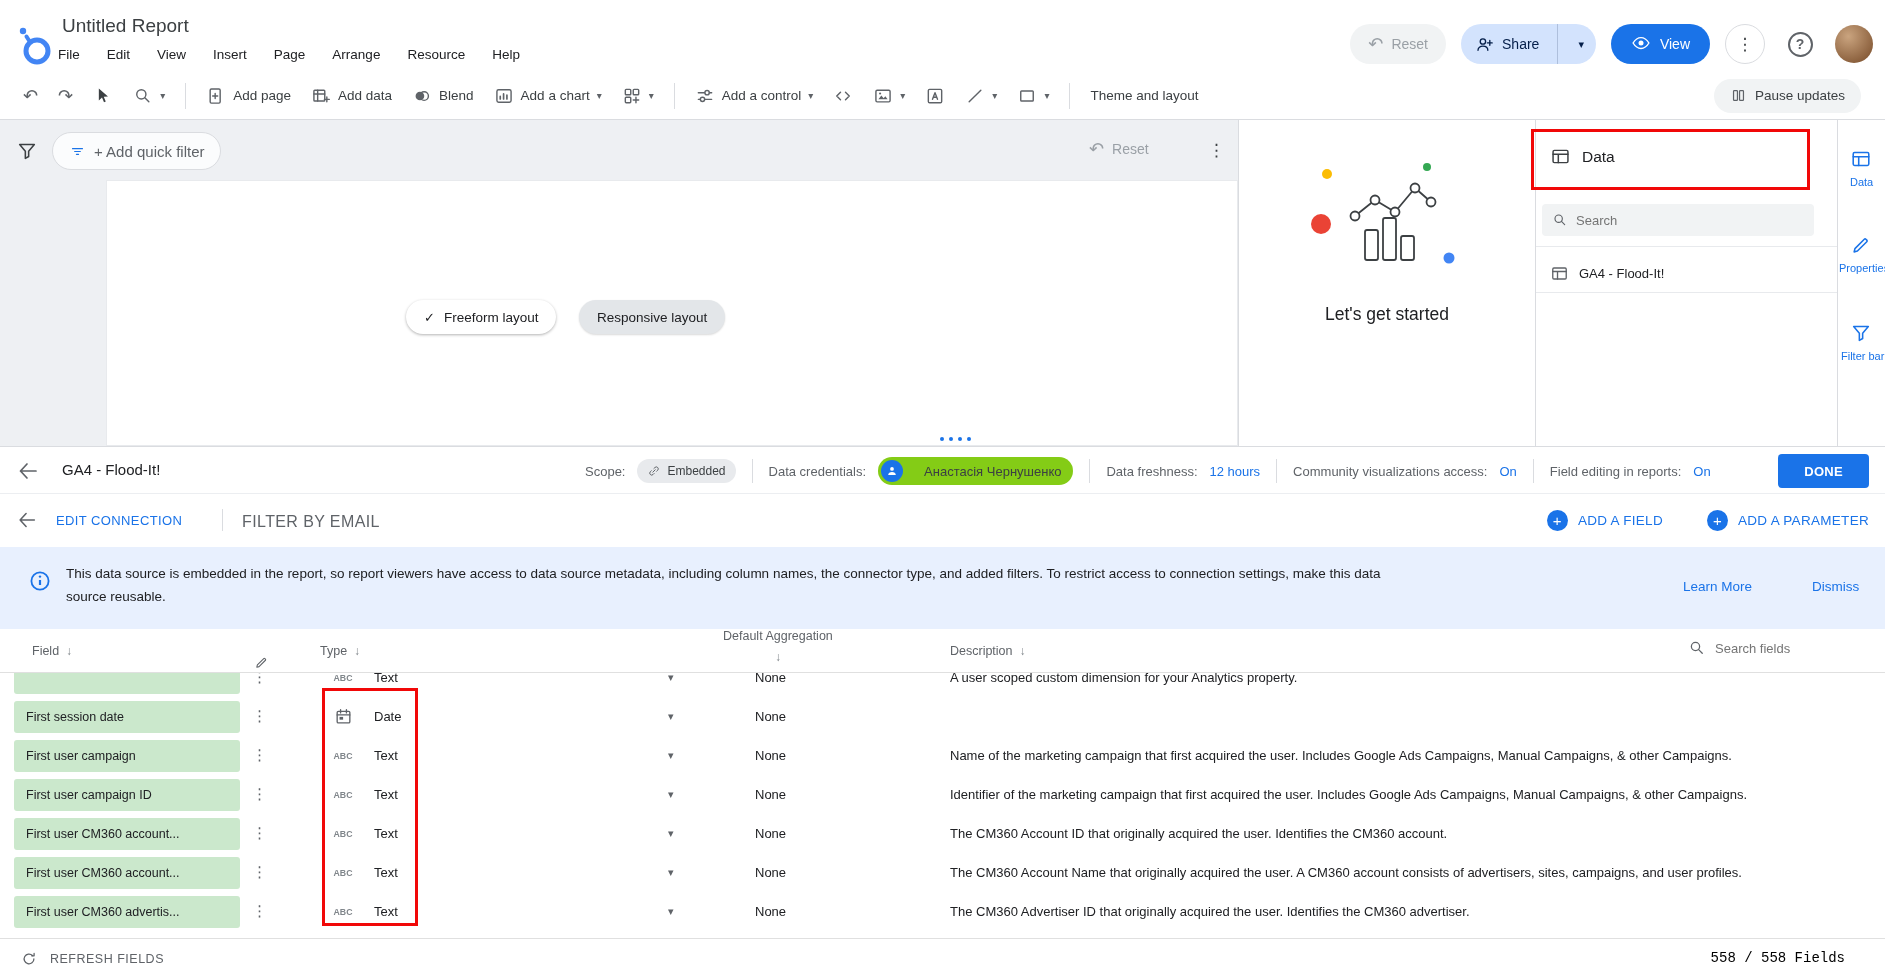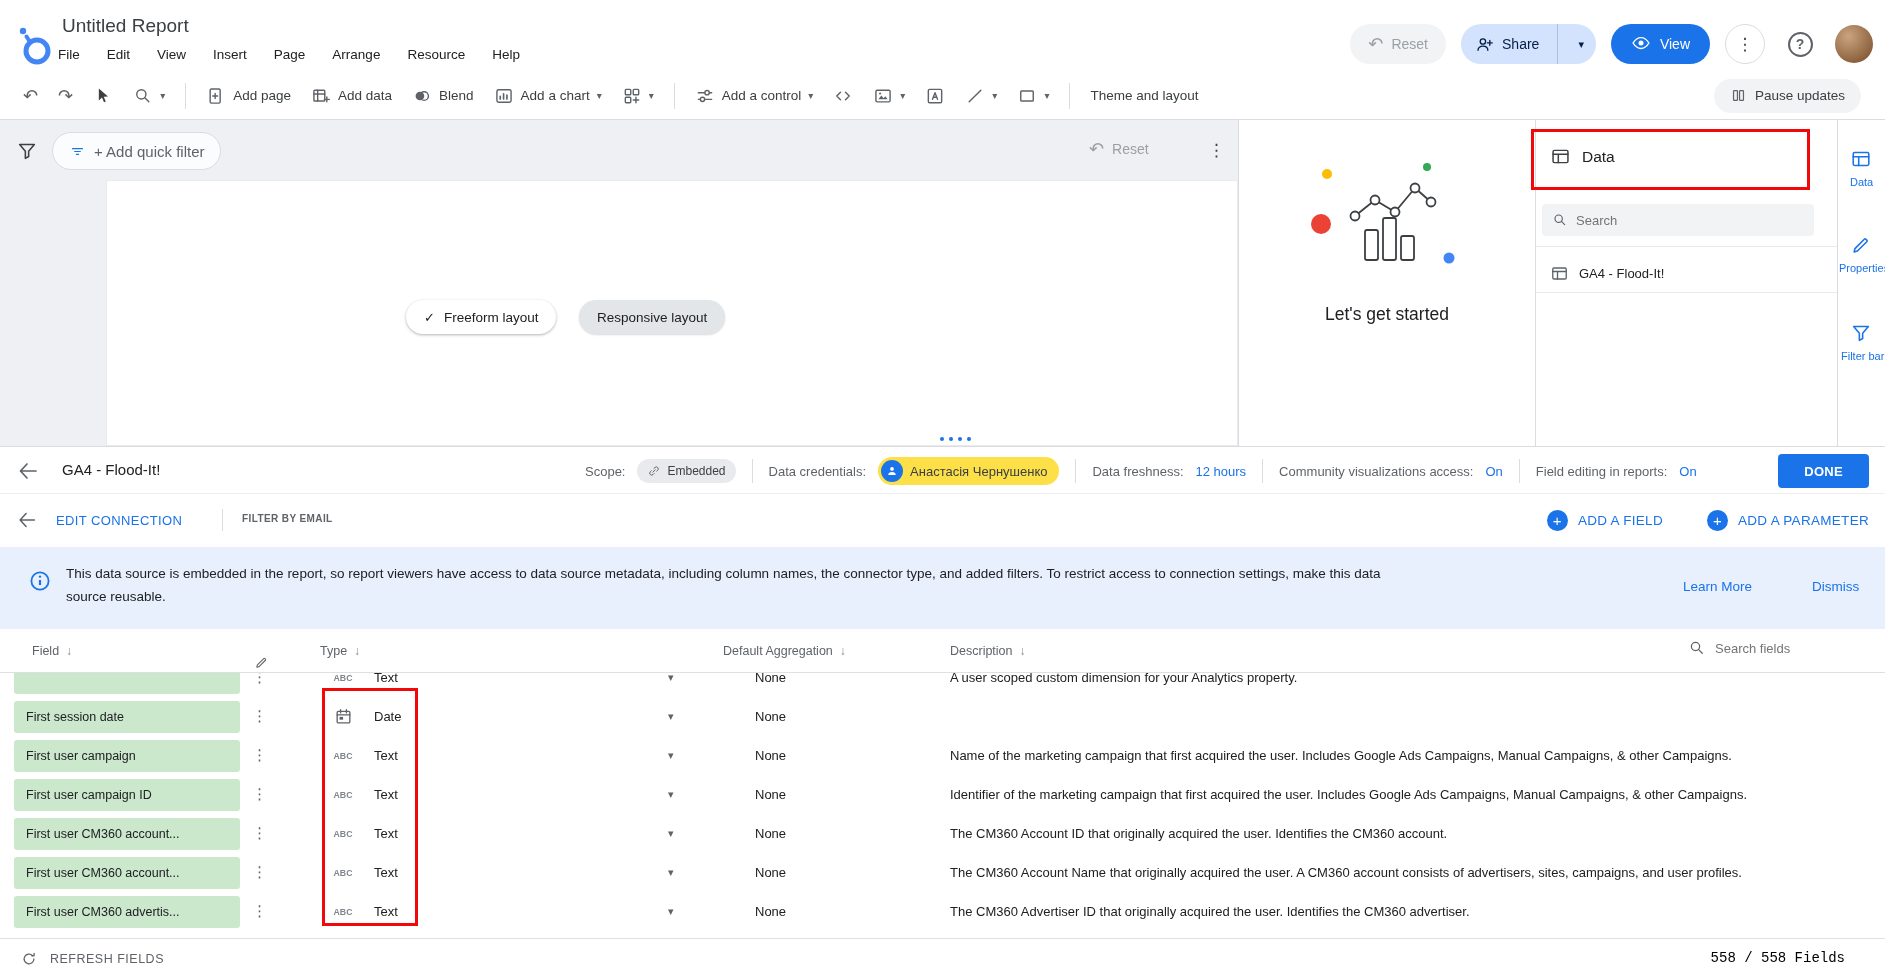--- a/index.html
+++ b/index.html
@@ -88,55 +88,55 @@
   
   .source-bar { position:absolute; left:0; top:446px; width:1885px; height:48px; background:#fff;
     border-top:1px solid #dadce0; border-bottom:1px solid #eceef1; }
   .back-btn { position:absolute; left:16px; top:12px; }
   .src-name { position:absolute; left:62px; top:14px; font-size:15px; color:#202124; }
   .src-meta { position:absolute; left:585px; top:0; height:48px; display:flex; align-items:center; gap:12px;
     font-size:13px; color:#5f6368; }
   .meta-div { width:1px; height:24px; background:#dadce0; margin:0 4px; }
   .scope-chip { background:#e8eaed; border-radius:12px; height:24px; display:flex; align-items:center;
     gap:6px; padding:0 10px; font-size:12px; color:#3c4043; }
-  .cred-chip { background:#fde047; border-radius:14px; height:28px; display:flex; align-items:center;
-    gap:7px; padding:0 12px 0 3px; font-size:13px; color:#3c4043; }
+  .cred-chip { background:#84cc16; border-radius:14px; height:28px; display:flex; align-items:center;
+    gap:21px; padding:0 12px 0 3px; font-size:13px; color:#3c4043; }
   .cred-avatar { width:22px; height:22px; border-radius:50%; background:#1a73e8; display:flex;
     align-items:center; justify-content:center; }
   .blue-link { color:#1a73e8; }
   .done-btn { position:absolute; right:16px; top:7px; height:34px; background:#1a73e8; color:#fff;
     font-size:13px; font-weight:700; letter-spacing:.3px; border-radius:4px; display:flex;
     align-items:center; padding:0 26px; }
 
   
   .connection-bar { position:absolute; left:0; top:494px; width:1885px; height:53px; background:#fff; }
   .conn-back { position:absolute; left:16px; top:15px; }
   .conn-edit { position:absolute; left:56px; top:19px; font-size:13px; font-weight:500; color:#1a73e8; letter-spacing:.4px; }
   .conn-div { position:absolute; left:222px; top:15px; width:1px; height:22px; background:#dadce0; }
-  .conn-filter { position:absolute; left:242px; top:19px; font-size:10px; font-weight:700; color:#5f6368; letter-spacing:.4px; }
+  .conn-filter { position:absolute; left:242px; top:19px; font-size:16px; font-weight:400; color:#5f6368; letter-spacing:.4px; }
   .conn-actions { position:absolute; right:16px; top:0; height:53px; display:flex; align-items:center; gap:44px; }
   .conn-action { display:flex; align-items:center; gap:10px; font-size:13.5px; font-weight:500;
     color:#1a73e8; letter-spacing:.3px; }
   .plus-circle { width:21px; height:21px; border-radius:50%; background:#1a73e8; color:#fff;
     display:flex; align-items:center; justify-content:center; font-size:15px; line-height:1; }
 
   
   .banner { position:absolute; left:0; top:547px; width:1885px; height:82px; background:#e8f0fe; }
   .banner-icon { position:absolute; left:28px; top:22px; }
   .banner-text { position:absolute; left:66px; top:16px; width:1345px; font-size:13.5px; line-height:1.7; color:#202124; }
   .banner-text b { font-weight:400; }
   .banner-learn { position:absolute; left:1683px; top:32px; font-size:13.5px; font-weight:500; color:#1a73e8; }
   .banner-dismiss { position:absolute; left:1812px; top:32px; font-size:13.5px; font-weight:500; color:#1a73e8; }
 
   
   .thead { position:absolute; left:0; top:629px; width:1885px; height:44px; background:#fff;
     border-bottom:1px solid #e0e0e0; font-size:12.5px; color:#5f6368; }
   .th { position:absolute; top:0; height:44px; display:flex; align-items:center; gap:7px; }
   .sort-arrow { font-size:12px; color:#80868b; }
-  .th-field { left:32px; } .th-type { left:320px; } .th-agg { left:723px; } .th-desc { left:950px; }
+  .th-field { left:32px; } .th-type { left:320px; } .th-agg { left:723px;flex-direction:column; } .th-desc { left:950px; }
   .pencil-hint { position:absolute; left:254px; top:26px; }
   .thead-search { position:absolute; left:1688px; top:10px; display:flex; align-items:center; gap:9px; }
   .thead-search input { border:none; outline:none; font-size:13px; width:130px; color:#3c4043;
     font-family:"Liberation Sans", sans-serif; background:transparent; }
 
   .tbody { position:absolute; left:0; top:673px; width:1885px; height:265px; background:#fff; overflow:hidden; }
   .trow { position:relative; height:39px; }
   .trow.clipped { margin-top:-15px; }
   .chip { position:absolute; left:14px; top:4px; width:226px; height:30px; background:#cbe8cc;
     border-radius:3px; display:flex; align-items:center; padding:16px 12px; }

